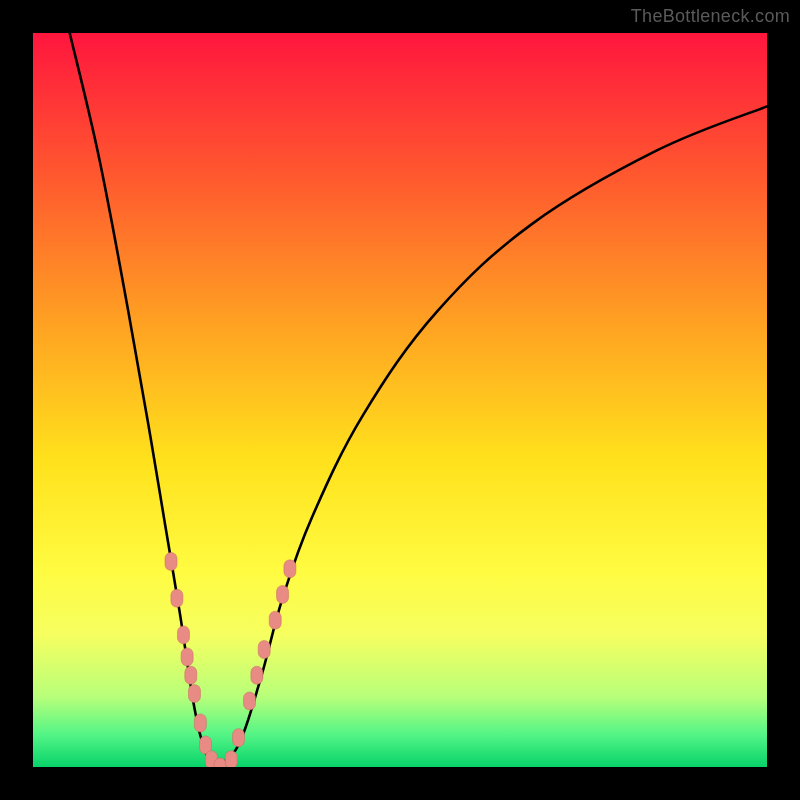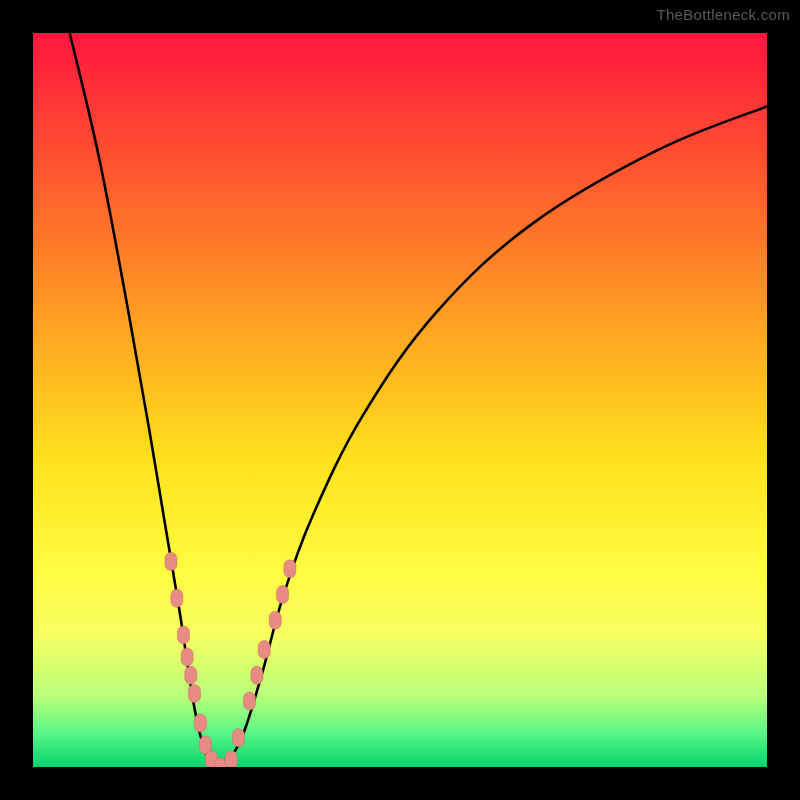--- a/index.html
+++ b/index.html
@@ -15,21 +15,21 @@
     position: relative;
     width: 800px;
     height: 800px;
     background: #000;
   }
   .watermark {
     position: absolute;
     top: 6px;
     right: 10px;
     color: #5a5a5a;
-    font-size: 15px;
+    font-size: 18px;
     font-weight: 500;
     letter-spacing: 0.3px;
     user-select: none;
     text-align: right;
   }
   svg {
     position: absolute;
     top: 0;
     left: 0;
   }

